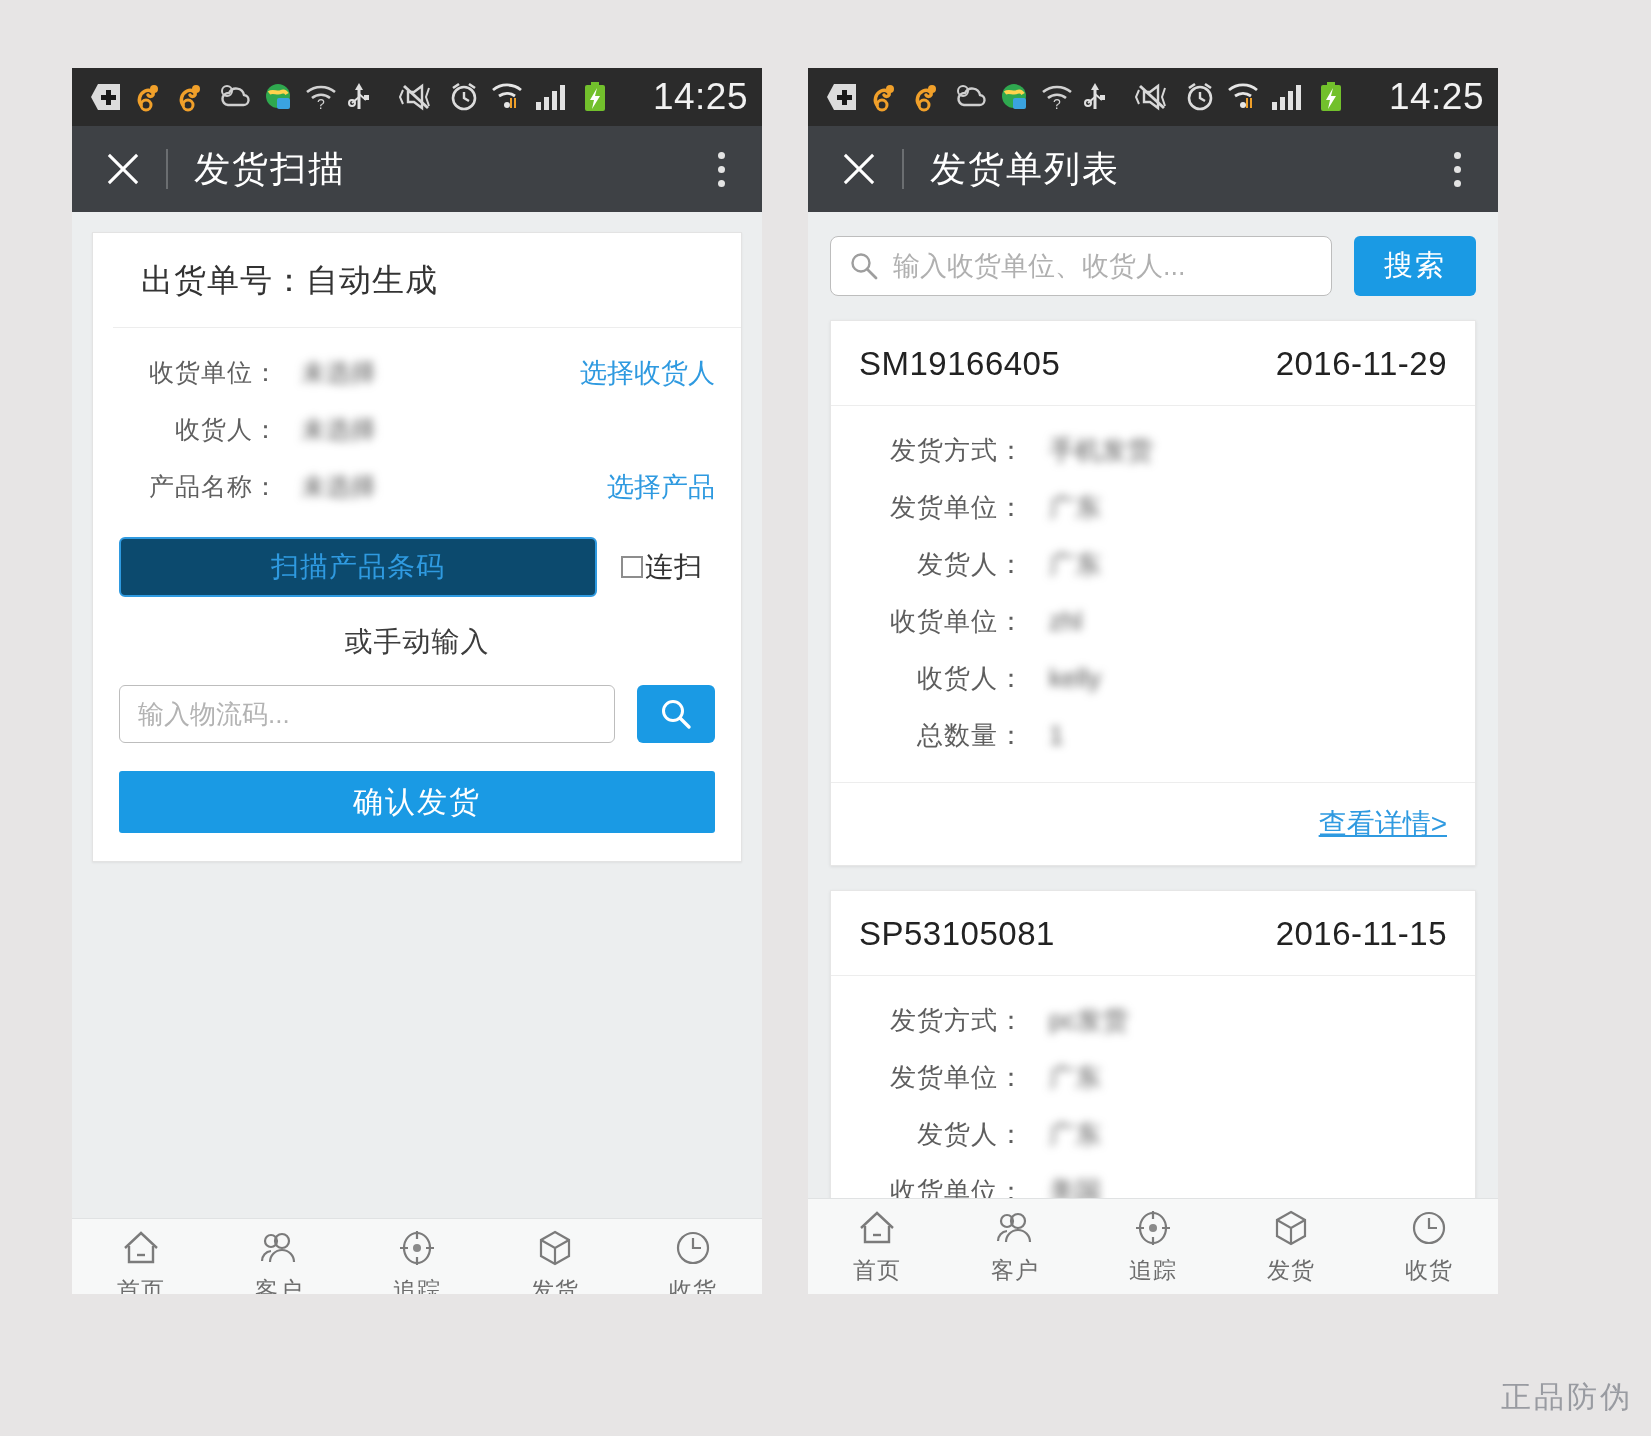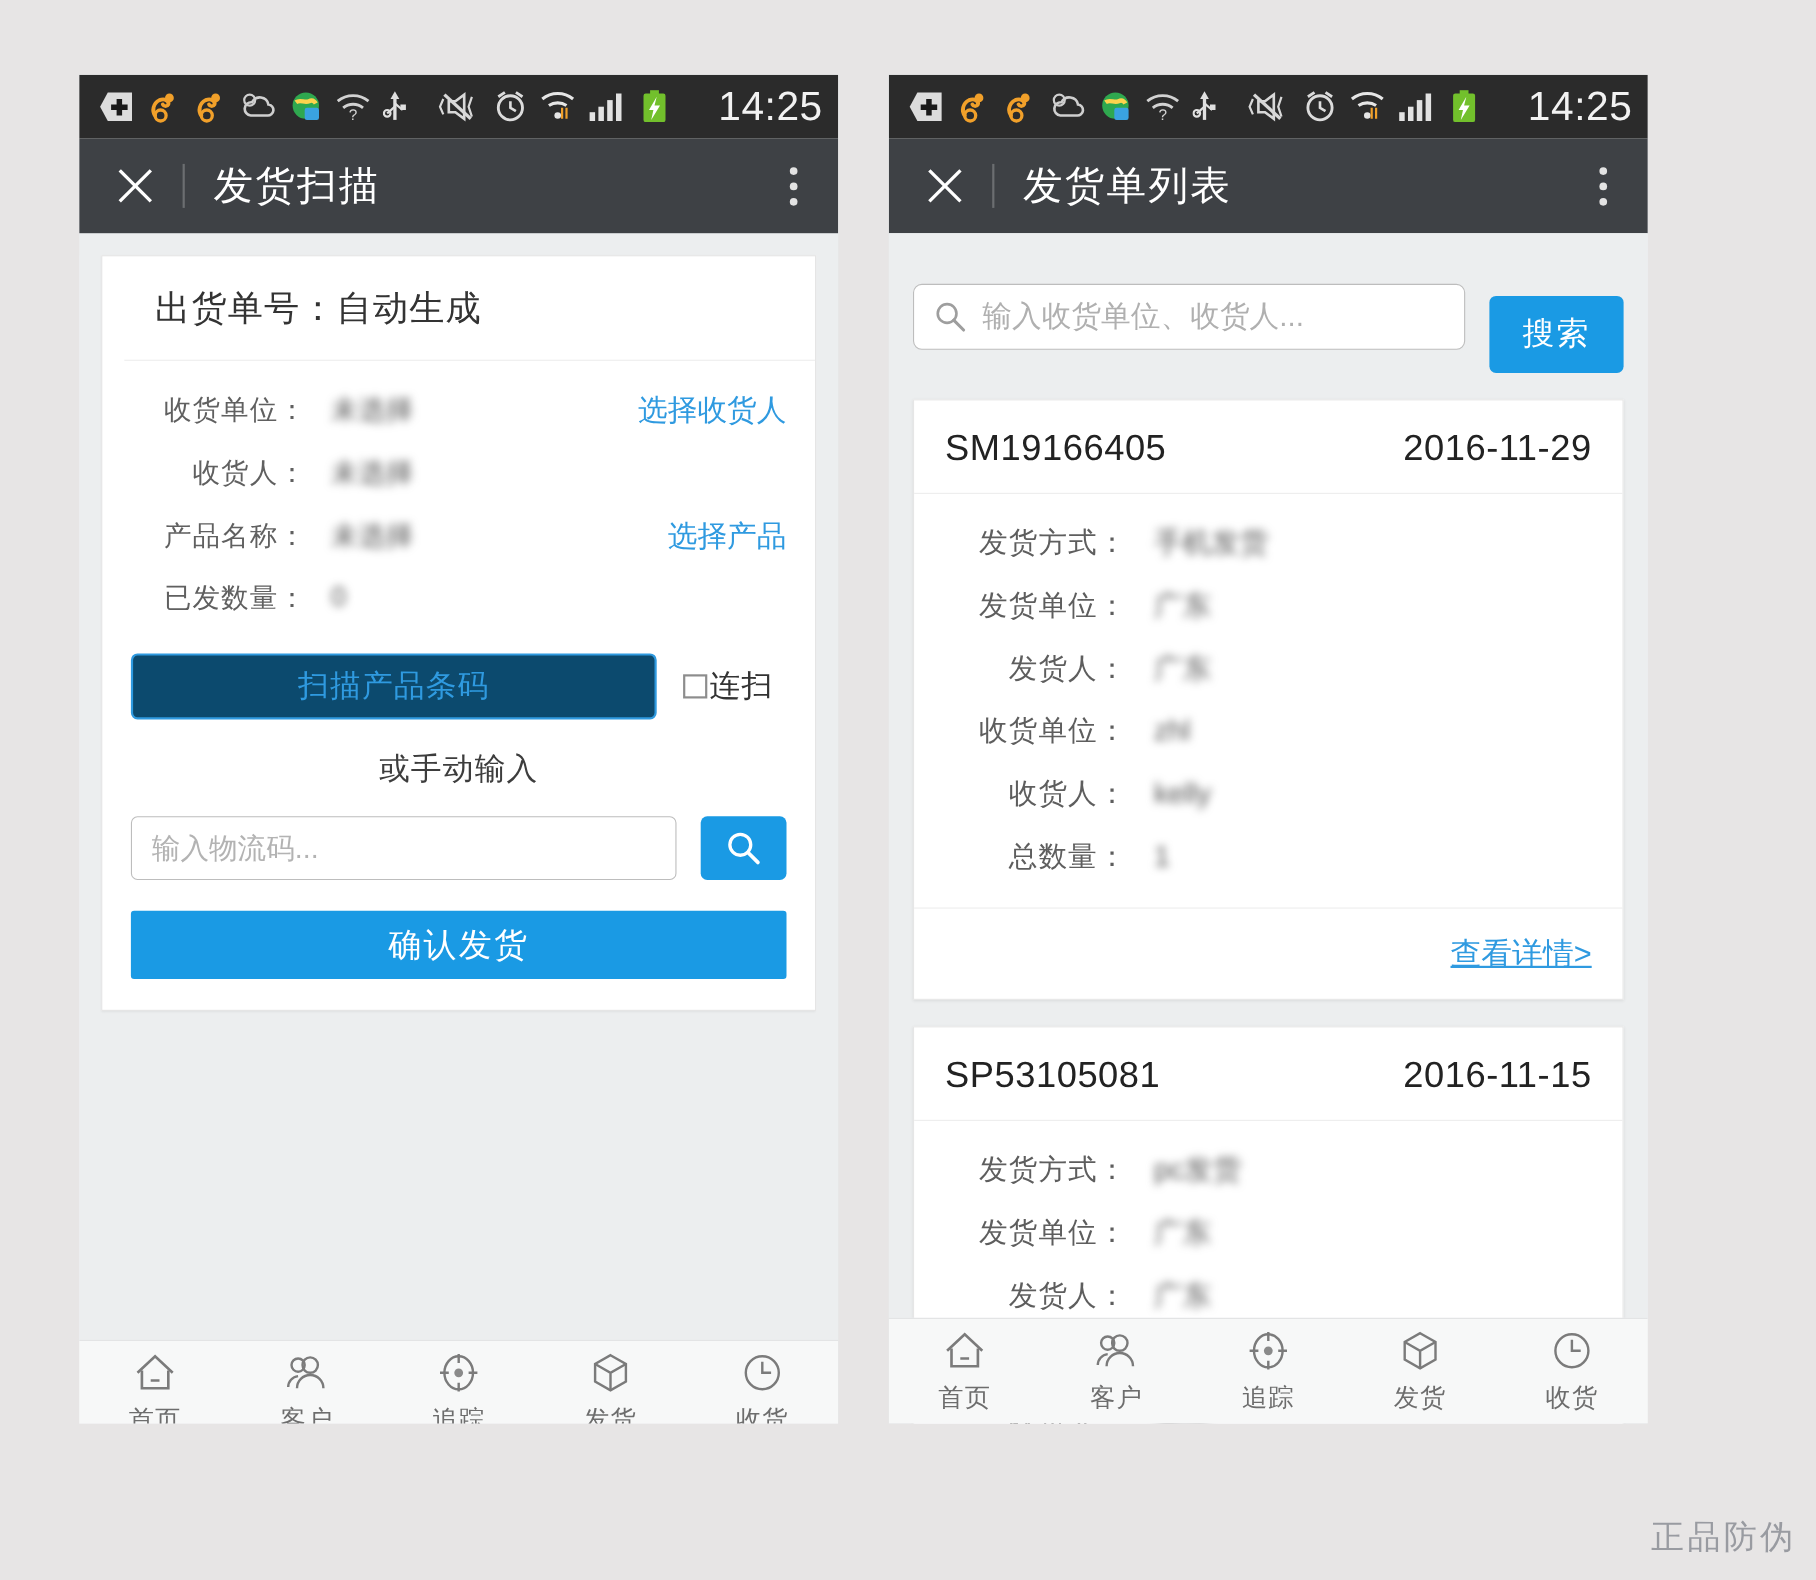--- a/index.html
+++ b/index.html
@@ -101,24 +101,23 @@
   .searchfield {
     flex: 1; height: 60px; border: 1px solid #bdbdbd; border-radius: 8px; background: #fff;
     display: flex; align-items: center; padding: 0 18px; gap: 14px;
   }
   .searchfield input {
     flex: 1; border: none; outline: none; font-size: 27px; color: #333;
     font-family: "Liberation Sans", sans-serif; background: transparent;
   }
   .searchfield input::placeholder { color: #b0b0b0; }
   .searchbtn-text {
-    width: 122px; height: 70px; background: #1a9ae4; border: none; border-radius: 6px;
+    width: 122px; height: 60px; background: #1a9ae4; border: none; border-radius: 6px;
     color: #fff; font-size: 29px; letter-spacing: 2px; cursor: pointer;
     font-family: "Liberation Sans", sans-serif;
-    margin-top: 33px;
   }
 
   .lcard {
     margin: 24px 22px 0 22px; background: #fff; border: 1px solid #e6e6e6;
     box-shadow: 0 1px 3px rgba(0,0,0,.08);
   }
   .lcard-head {
     display: flex; align-items: center; justify-content: space-between;
     padding: 24px 28px 22px 28px; border-bottom: 1px solid #ededed;
   }
@@ -250,24 +249,20 @@
             <div class="flabel">收货人：</div>
             <div class="fvalue">未选择</div>
           </div>
 
           <div class="frow">
             <div class="flabel">产品名称：</div>
             <div class="fvalue">未选择</div>
             <div class="flink">选择产品</div>
           </div>
 
-          <div class="frow">
-            <div class="flabel">已发数量：</div>
-            <div class="fvalue">0</div>
-          </div>
 
           <div class="scanrow">
             <button class="scanbtn">扫描产品条码</button>
             <label class="chkwrap">
               <span class="chkbox"></span>
               <span class="chklabel">连扫</span>
             </label>
           </div>
 
           <div class="ormanual">或手动输入</div>

